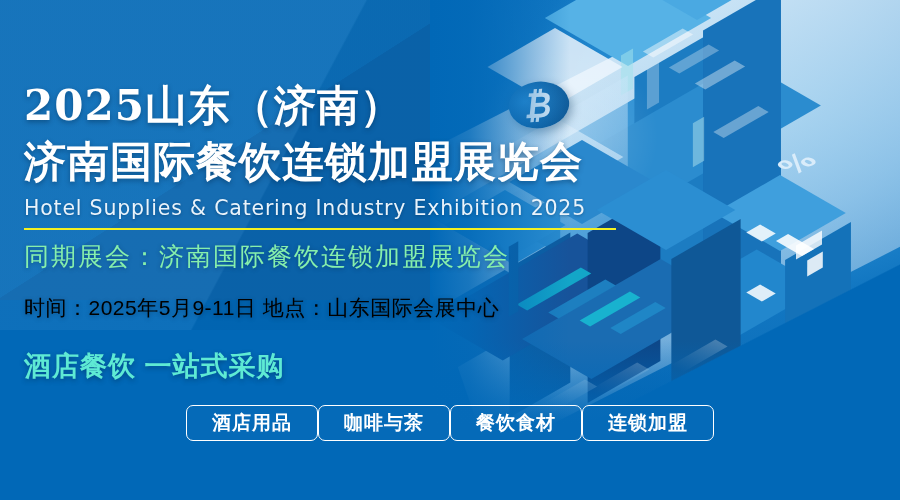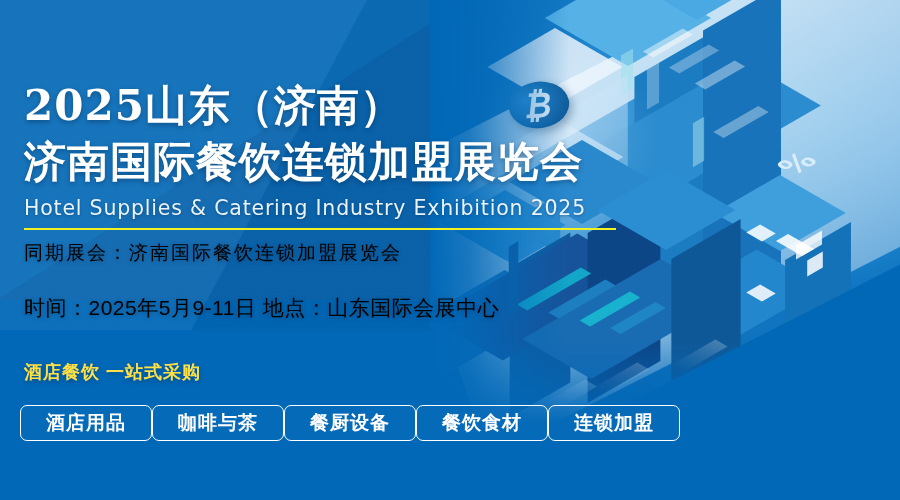--- a/index.html
+++ b/index.html
@@ -106,44 +106,44 @@
     text-shadow:0 1px 3px rgba(2,40,76,.4);
   }
 
   .rule{
     position:absolute;left:24px;top:228px;width:592px;height:2px;
     background:#f4f122;
   }
 
   .concurrent{
     position:absolute;left:24px;top:240px;
-    color:#000000;font-size:19px;letter-spacing:2px;font-weight:400;
+    color:#86efac;font-size:25px;letter-spacing:2px;font-weight:400;
     white-space:nowrap;
     text-shadow:0 1px 4px rgba(2,40,76,.45);
   }
 
   .when-where{
     position:absolute;left:24px;top:294px;
     color:#000000;font-size:21px;letter-spacing:.5px;font-weight:400;
     white-space:nowrap;
     text-shadow:0 1px 4px rgba(2,40,76,.45);
   }
 
   .slogan{
-    position:absolute;left:24px;top:360px;
-    color:#fde047;font-size:18px;font-weight:700;letter-spacing:1px;
+    position:absolute;left:24px;top:348px;
+    color:#5eead4;font-size:27px;font-weight:700;letter-spacing:1px;
     white-space:nowrap;
     text-shadow:0 2px 5px rgba(2,40,76,.45);
   }
 
   
   .tags{
     position:absolute;left:20px;top:404px;
     width:860px;height:38px;
-    display:flex;justify-content:flex-start;align-items:center;
+    display:flex;justify-content:center;align-items:center;
   }
   .tag{
     width:132px;height:36px;box-sizing:border-box;
     border:1.6px solid #ffffff;border-radius:7px;
     display:flex;align-items:center;justify-content:center;
     color:#ffffff;font-size:19px;font-weight:700;letter-spacing:1px;
     font-family:"DejaVu Serif","Liberation Serif",serif;
     background:rgba(255,255,255,.02);
     cursor:pointer;
   }
@@ -295,19 +295,18 @@
 
     <div class="concurrent">同期展会：济南国际餐饮连锁加盟展览会</div>
 
     <div class="when-where">时间：2025年5月9-11日 地点：山东国际会展中心</div>
 
     <div class="slogan">酒店餐饮 一站式采购</div>
 
     <div class="tags">
       <div class="tag">酒店用品</div>
       <div class="tag">咖啡与茶</div>
-      <div class="tag">餐厨设备</div>
       <div class="tag">餐饮食材</div>
       <div class="tag">连锁加盟</div>
     </div>
 
   </div>
 </div>
 
 </body></html>

